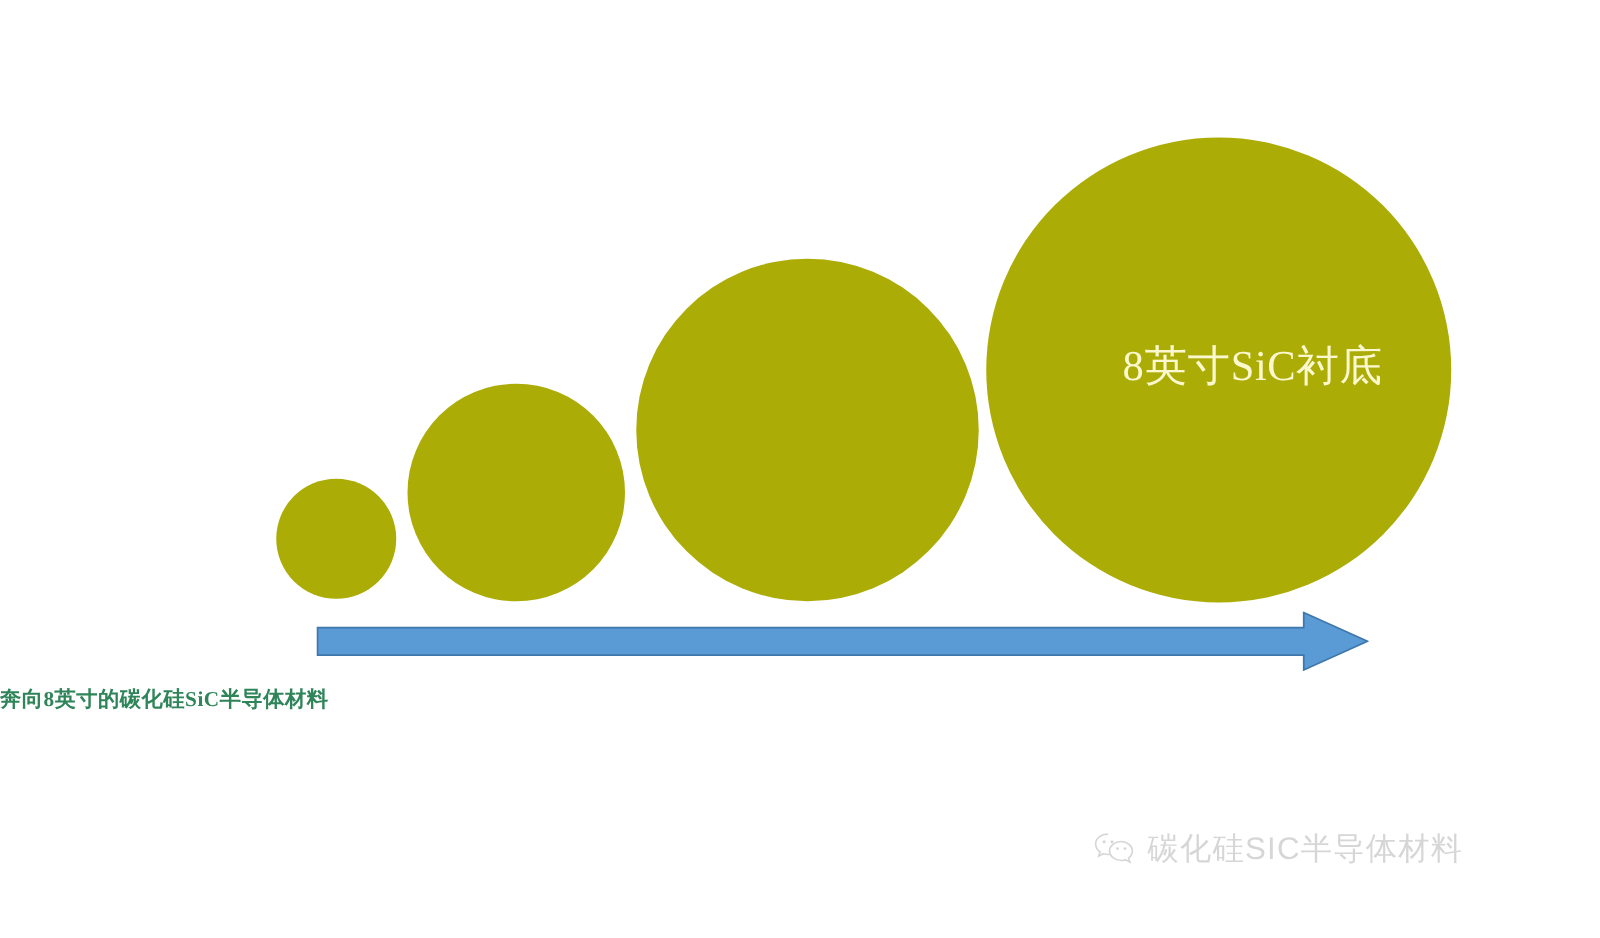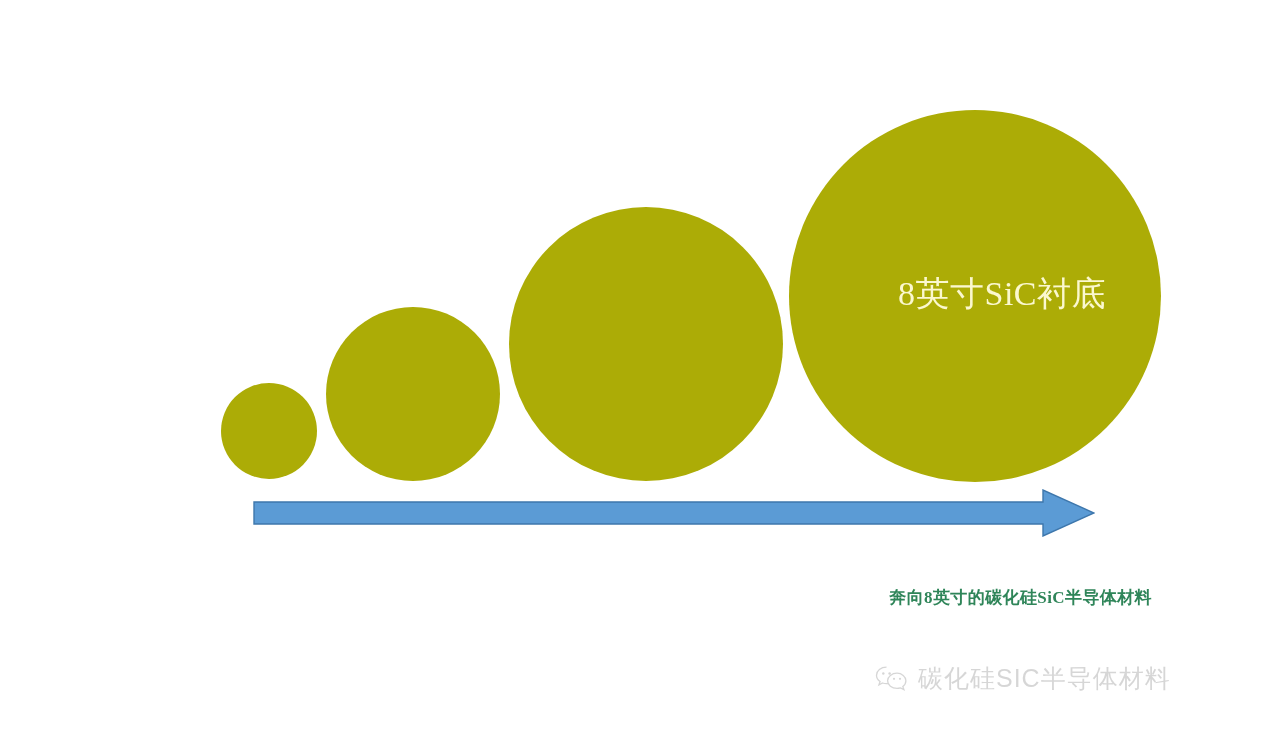--- a/index.html
+++ b/index.html
@@ -41,23 +41,23 @@
     left: 253px;
     top: 489px;
     width: 842px;
     height: 48px;
   }
 
   
   #caption {
     position: absolute;
     left: 0;
-    top: 586px;
+    top: 548px;
     width: 1152px;
-    text-align: right;
+    text-align: left;
     color: #2f8559;
     font-family: "Liberation Serif", serif;
     font-weight: bold;
     font-size: 17px;
     letter-spacing: 0.4px;
   }
 
   
   #watermark {
     position: absolute;

